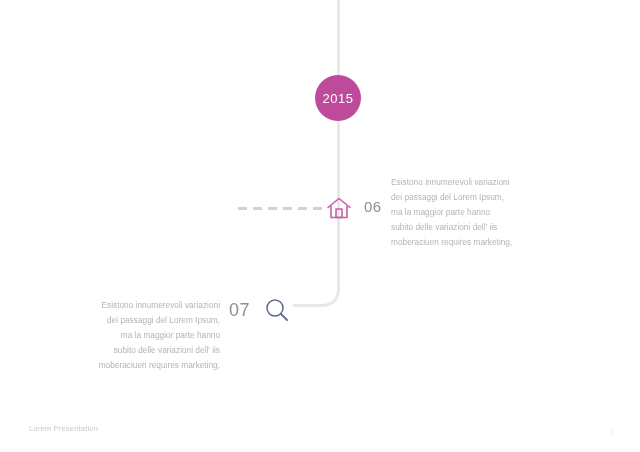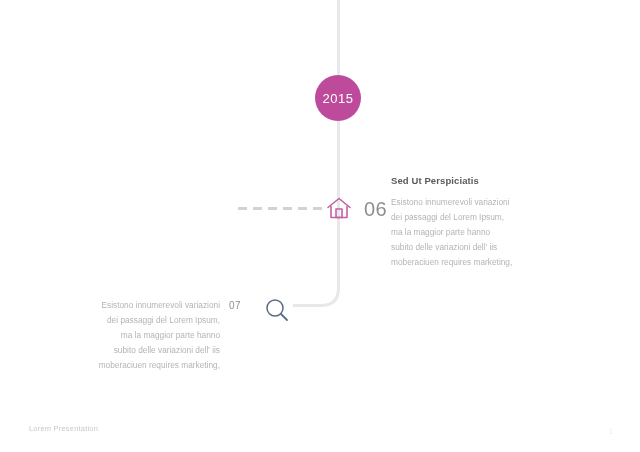--- a/index.html
+++ b/index.html
@@ -71,21 +71,21 @@
     position: absolute;
     left: 324px;
     top: 193px;
     width: 30px;
     height: 30px;
   }
   .num-06 {
     position: absolute;
     left: 364px;
     top: 198px;
-    font-size: 20px;
+    font-size: 15px;
     color: #8f8f8f;
     letter-spacing: 0.5px;
   }
   .block-right {
     position: absolute;
     left: 391px;
     top: 175px;
     width: 122px;
   }
   .block-right .heading {
@@ -100,21 +100,21 @@
     line-height: 15px;
     color: #b4b4b4;
     margin: 0;
   }
 
   
   .num-07 {
     position: absolute;
     left: 229px;
     top: 300px;
-    font-size: 10px;
+    font-size: 18px;
     color: #8f8f8f;
     letter-spacing: 0.5px;
   }
   .icon-search {
     position: absolute;
     left: 263px;
     top: 296px;
     width: 28px;
     height: 28px;
   }
@@ -175,21 +175,20 @@
 
   <svg class="icon-home" viewBox="0 0 30 30">
     <path d="M 4 14.5 L 15 5.5 L 26 14.5" fill="none" stroke="#c75fa8" stroke-width="1.6" stroke-linejoin="round" stroke-linecap="round"></path>
     <path d="M 7 13.5 L 7 24.5 L 23 24.5 L 23 13.5" fill="none" stroke="#c75fa8" stroke-width="1.6" stroke-linejoin="round" stroke-linecap="round"></path>
     <rect x="12" y="16" width="6" height="8.5" fill="none" stroke="#c75fa8" stroke-width="1.6" stroke-linejoin="round"></rect>
   </svg>
 
   <div class="num-06">06</div>
 
   <div class="block-right">
-    <p class="heading">Sed Ut Perspiciatis</p>
     <p class="body">Esistono innumerevoli variazioni dei passaggi del Lorem Ipsum, ma la maggior parte hanno subito delle variazioni dell' iis moberaciuen requires marketing,</p>
   </div>
 
   <div class="num-07">07</div>
 
   <svg class="icon-search" viewBox="0 0 28 28">
     <circle cx="12" cy="12" r="8" fill="none" stroke="#5a6b85" stroke-width="1.5"></circle>
     <line x1="18" y1="18" x2="24" y2="24" stroke="#5a6b85" stroke-width="1.8" stroke-linecap="round"></line>
   </svg>
 

